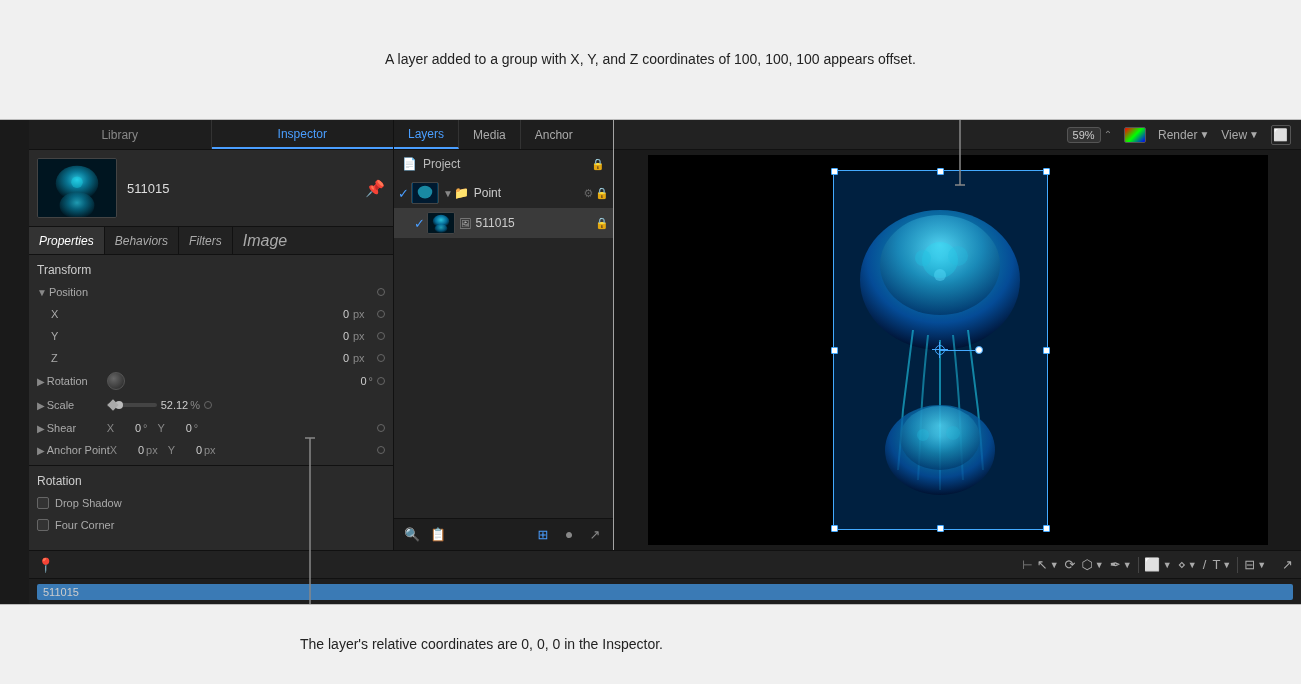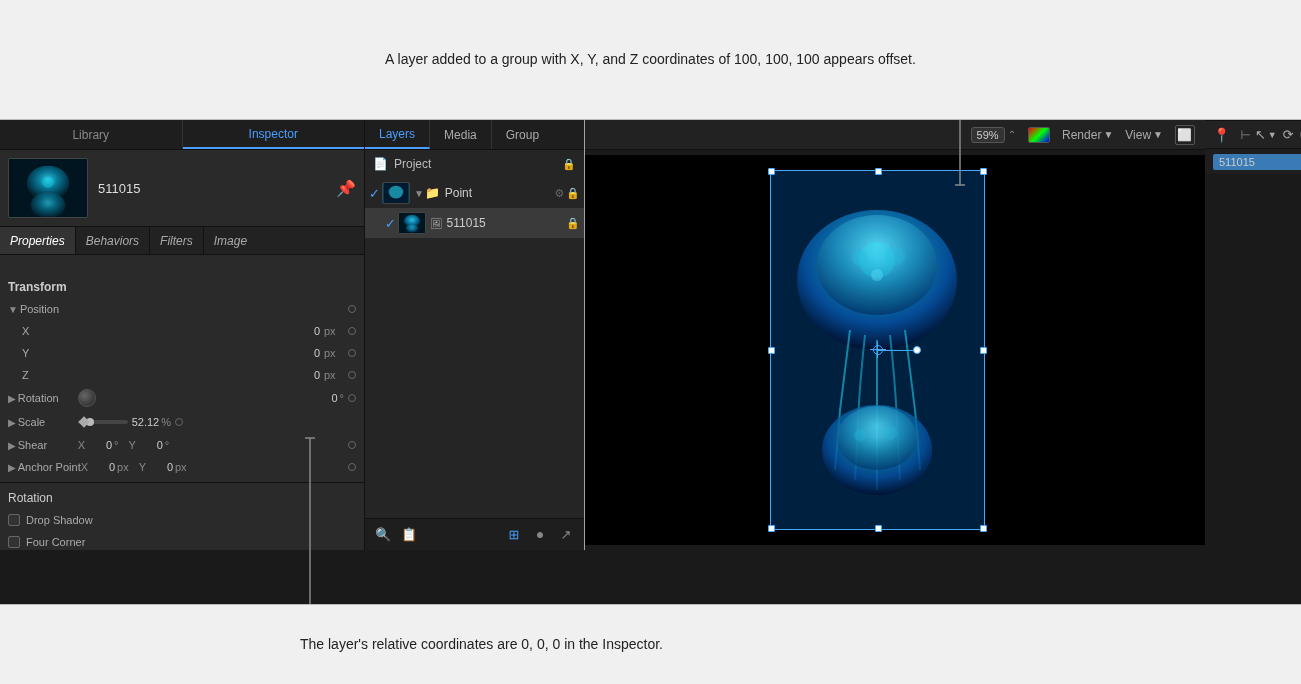--- a/index.html
+++ b/index.html
@@ -16,21 +16,21 @@
   </style>
 </head>
 <body>
 
 <div style="position:absolute; top:0; left:0; width:1301px; height:120px; background:#f0f0f0; z-index:10; display:flex; align-items:center; justify-content:center; border-bottom:1px solid #bbb;">
   <div style="font-size:14px; color:#222; text-align:left; line-height:1.6;">A layer added to a group with
 X, Y, and Z coordinates of 100,
 100, 100 appears offset.</div>
 </div>
 
-<div style="position:absolute; top:120px; left:0; width:1301px; height:484px; display:flex; flex-direction:row;">
+<div style="position:absolute; top:120px; left:0; width:1301px; height:484px; display:flex; flex-direction:column;padding-left:29px;">
 
   <div style="flex:1; display:flex; height:calc(484px - 54px);">
 
     <div style="width:365px; background:#2a2a2a; display:flex; flex-direction:column; border-right:1px solid #111; flex-shrink:0;">
 
       <div style="display:flex; background:#1e1e1e; height:30px; border-bottom:1px solid #111;">
         <div style="flex:1; display:flex; align-items:center; justify-content:center; font-size:12px; color:#888; cursor:pointer; border-right:1px solid #333;">
           <span>Library</span>
         </div>
         <div style="flex:1; display:flex; align-items:center; justify-content:center; font-size:12px; color:#4a9eff; cursor:pointer; border-bottom:2px solid #4a9eff;">
@@ -61,28 +61,28 @@
       <div style="display:flex; background:#222; height:28px; border-bottom:1px solid #111;font-style:italic;">
         <div style="padding:0 10px; display:flex; align-items:center; font-size:12px; color:#fff; background:#333; cursor:pointer; border-right:1px solid #111;">
           <span>Properties</span>
         </div>
         <div style="padding:0 10px; display:flex; align-items:center; font-size:12px; color:#aaa; cursor:pointer; border-right:1px solid #111;">
           <span>Behaviors</span>
         </div>
         <div style="padding:0 10px; display:flex; align-items:center; font-size:12px; color:#aaa; cursor:pointer; border-right:1px solid #111;">
           <span>Filters</span>
         </div>
-        <div style="padding:0 10px; display:flex; align-items:center; font-size:12px; color:#aaa; cursor:pointer;">
+        <div style="padding:0 10px; display:flex; align-items:center; font-size:16px; color:#aaa; cursor:pointer;">
           <span>Image</span>
         </div>
       </div>
 
       <div style="flex:1; overflow-y:auto; background:#2a2a2a; padding:4px 0;">
 
-        <div style="padding:4px 8px; font-size:12px; color:#ccc; font-weight:700;margin-top:17px;">
+        <div style="padding:4px 8px; font-size:12px; color:#ccc; font-weight:400;">
           <span>Transform</span>
         </div>
 
         <div style="display:flex; align-items:center; padding:2px 8px; height:22px;">
           <span style="color:#888; font-size:10px; margin-right:2px;">▼</span>
           <span style="color:#aaa; font-size:11px;">Position</span>
           <div style="width:8px; height:8px; border:1px solid #666; border-radius:50%; margin-left:auto;"></div>
         </div>
 
         <div style="display:flex; align-items:center; padding:2px 8px 2px 22px; height:22px;">
@@ -173,21 +173,21 @@
     <div style="width:220px; background:#252525; display:flex; flex-direction:column; border-right:1px solid #a3a3a3; flex-shrink:0;">
 
       <div style="display:flex; background:#1e1e1e; height:30px; border-bottom:1px solid #111;">
         <div style="padding:0 14px; display:flex; align-items:center; font-size:12px; color:#4a9eff; cursor:pointer; border-right:1px solid #333; border-bottom:2px solid #4a9eff;">
           <span>Layers</span>
         </div>
         <div style="padding:0 14px; display:flex; align-items:center; font-size:12px; color:#aaa; cursor:pointer; border-right:1px solid #333;">
           <span>Media</span>
         </div>
         <div style="padding:0 14px; display:flex; align-items:center; font-size:12px; color:#aaa; cursor:pointer;">
-          <span>Group</span>
+          <span>Anchor</span>
         </div>
       </div>
 
       <div style="flex:1; overflow-y:auto;">
 
         <div style="display:flex; align-items:center; padding:4px 8px; height:28px; color:#bbb; font-size:12px; cursor:pointer;">
           <span style="margin-right:6px; font-size:12px;">📄</span>
           <span>Project</span>
           <span style="margin-left:auto; color:#666; font-size:11px;">🔒</span>
         </div>

